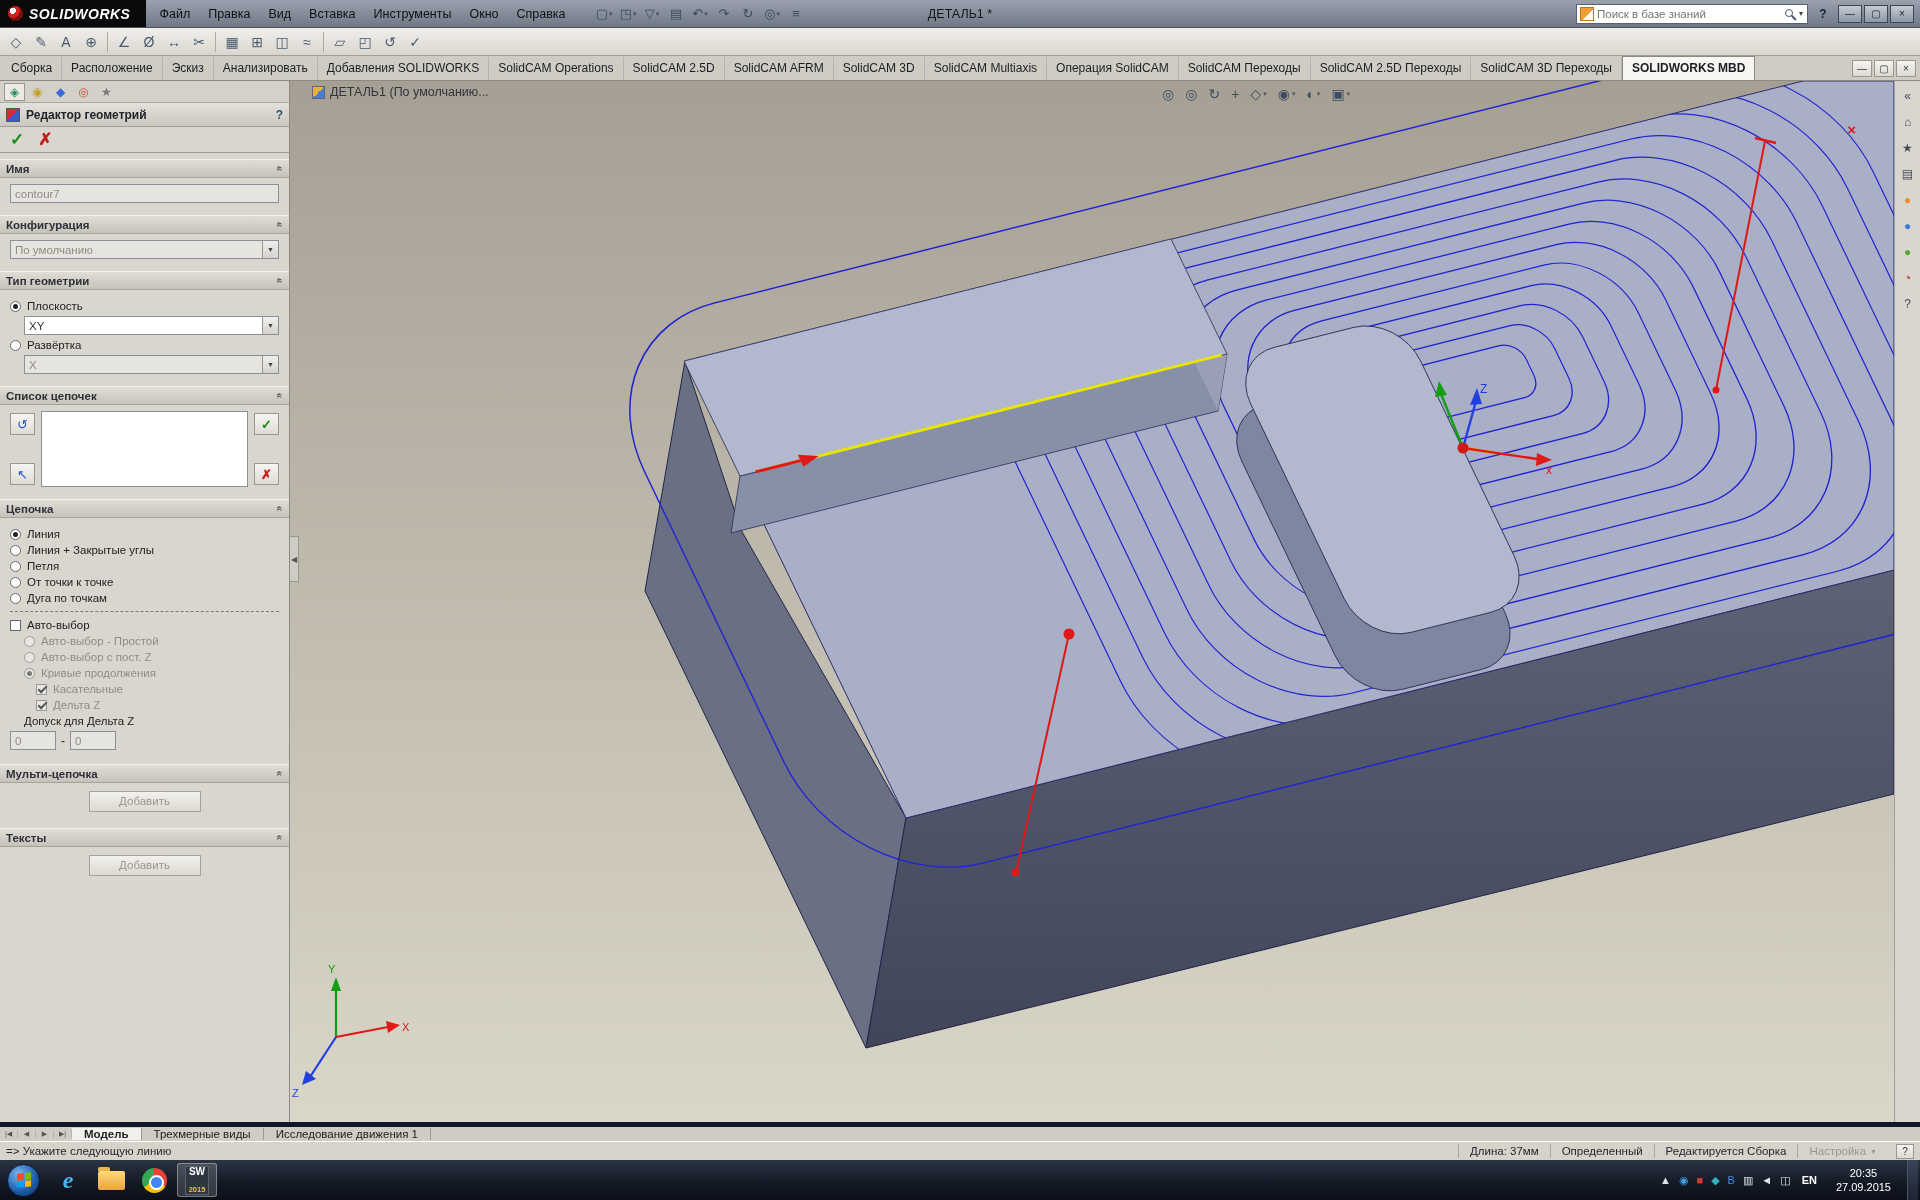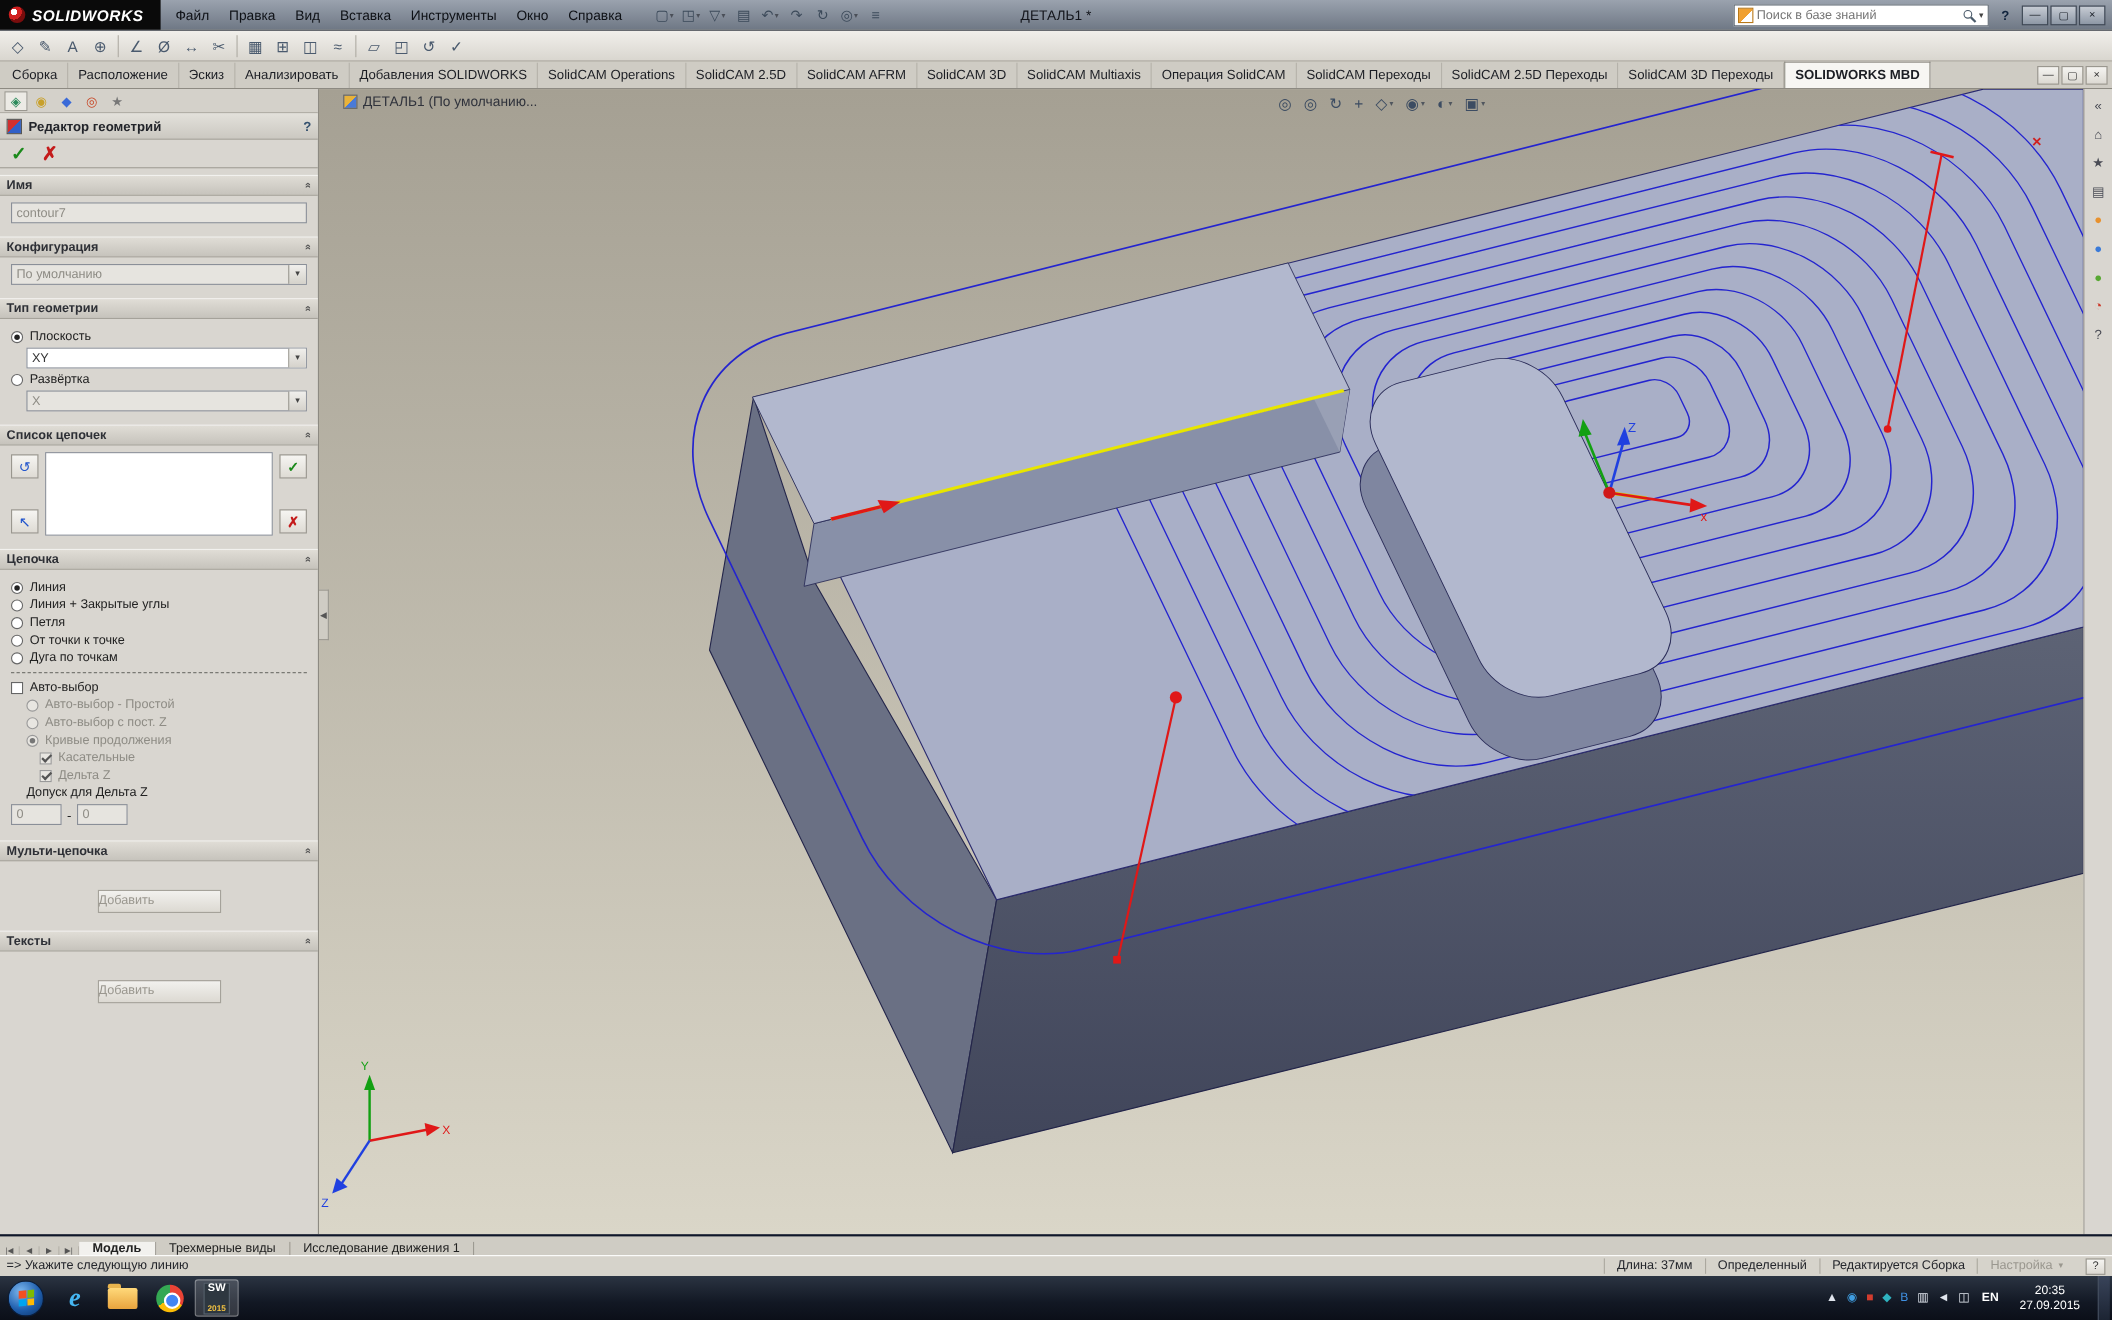--- a/index.html
+++ b/index.html
@@ -75,21 +75,21 @@
   .cb {width:11px;height:11px;border:1px solid #666;background:#fff;display:inline-block;position:relative;flex:0 0 auto}
   .cb.dis {background:#e8e6e1;border-color:#999}
   .cb.on::after {content:"";position:absolute;left:1px;top:1px;width:7px;height:3px;border-left:2px solid #555;border-bottom:2px solid #555;transform:rotate(-45deg)}
   .dash {border-top:1px dashed #7a7a74;margin:7px 0}
   .listwrap {display:flex;gap:6px;align-items:stretch}
   .lw-col {display:flex;flex-direction:column;justify-content:space-between;padding:2px 0}
   .ib {width:25px;height:22px;border:1px solid #9a978f;background:linear-gradient(#f6f5f2,#dedbd4);display:flex;align-items:center;justify-content:center;color:#2255cc;font-size:13px}
   .ib.green {color:#1b8a1b;font-weight:bold}
   .ib.red {color:#c41b1b;font-weight:bold}
   .listbox {flex:1;height:76px;background:#fff;border:1px solid #8a8f98}
-  .addbtn {margin:20px auto 4px;display:block;width:112px;height:21px;border:1px solid #a5a29a;background:linear-gradient(#f2f1ee,#dcd9d2);color:#9a978f;font-size:11.5px;text-align:left;line-height:19px;font-family:inherit}
+  .addbtn {margin:2px auto 4px;display:block;width:112px;height:21px;border:1px solid #a5a29a;background:linear-gradient(#f2f1ee,#dcd9d2);color:#9a978f;font-size:11.5px;text-align:center;line-height:19px;font-family:inherit}
   .optrow {display:flex;align-items:center;margin:5px 0;font-size:11.5px;color:#222;gap:4px}
   .optrow .olabel {width:118px;flex:0 0 auto}
   .optrow .ti {width:96px}
   .tolrow {display:flex;align-items:center;gap:5px;margin:4px 0 2px}
   .tolrow .ti {width:46px}
 
   
   #vp {flex:1;position:relative;overflow:hidden;min-width:0}
   #vp svg.scene {position:absolute;left:0;top:0;width:100%;height:100%}
   .vp-doclabel {position:absolute;top:4px;left:22px;display:flex;align-items:center;gap:5px;color:#30333c;font-size:12.5px}
@@ -99,21 +99,21 @@
   .hud-i .qcaret {font-size:7px;color:#50565e;margin-left:2px}
   .confirm-x {position:absolute;top:40px;right:38px;color:#d02020;font-weight:bold;font-size:15px}
   .splitter {position:absolute;left:0;top:455px;width:9px;height:46px;background:#cfccc4;border:1px solid #9a978f;border-left:none;display:flex;align-items:center;justify-content:center;color:#555;font-size:8px}
 
   
   #taskpane {width:26px;background:#d9d6d0;border-left:1px solid #a19e96;display:flex;flex-direction:column;align-items:center;padding-top:5px;gap:7px;flex:0 0 auto}
   .tp {width:20px;height:19px;display:flex;align-items:center;justify-content:center;font-size:12px;color:#4a4c55}
   .tp.o{color:#e8912d}.tp.bl{color:#3a7ad8}.tp.gr{color:#58a832}.tp.rd{color:#cc3a2a}
 
   
-  #modeltabs {height:19px;background:#cfccc4;border-top:2px solid #0f172a;display:flex;align-items:flex-end;font-size:11.5px;flex:0 0 auto}
+  #modeltabs {height:19px;background:#cfccc4;border-top:5px solid #0f172a;display:flex;align-items:center;font-size:11.5px;flex:0 0 auto}
   .mnav {width:18px;display:flex;align-items:center;justify-content:center;border-right:1px solid #b5b2aa;color:#555;font-size:7px}
   .mtab {padding:0 12px;border-right:1px solid #9d9a92;color:#222;display:flex;align-items:center;white-space:nowrap}
   .mtab.active {background:#f2f1ee;font-weight:bold}
 
   
   #statusbar {height:19px;background:#d6d3cb;border-top:1px solid #ffffff;display:flex;align-items:center;padding:0 6px;font-size:11.5px;color:#24262c;flex:0 0 auto}
   .sb-right {margin-left:auto;display:flex;align-items:center}
   .sb-cell {padding:0 11px;border-left:1px solid #aba89f;height:14px;display:flex;align-items:center;gap:4px;white-space:nowrap}
   .sb-cell.gray {color:#9a978f}
   .sb-q {width:18px;height:15px;border:1px solid #9a978f;display:flex;align-items:center;justify-content:center;margin-left:8px;background:linear-gradient(#f5f4f1,#dcd9d2);font-size:10px;color:#333}

